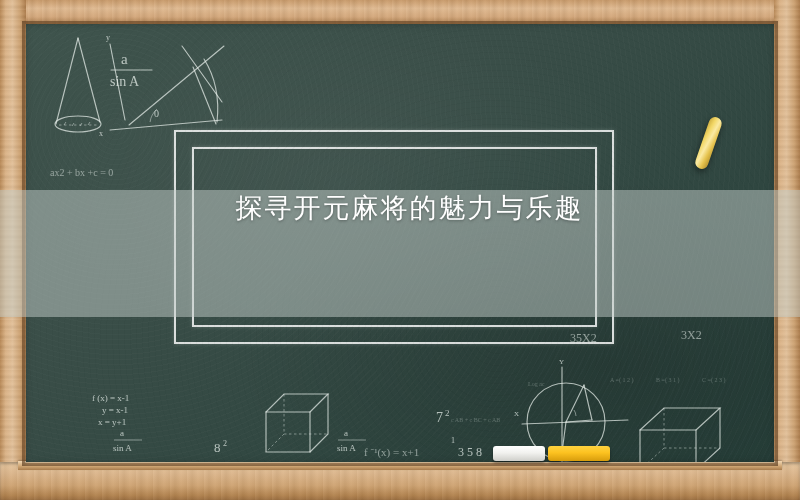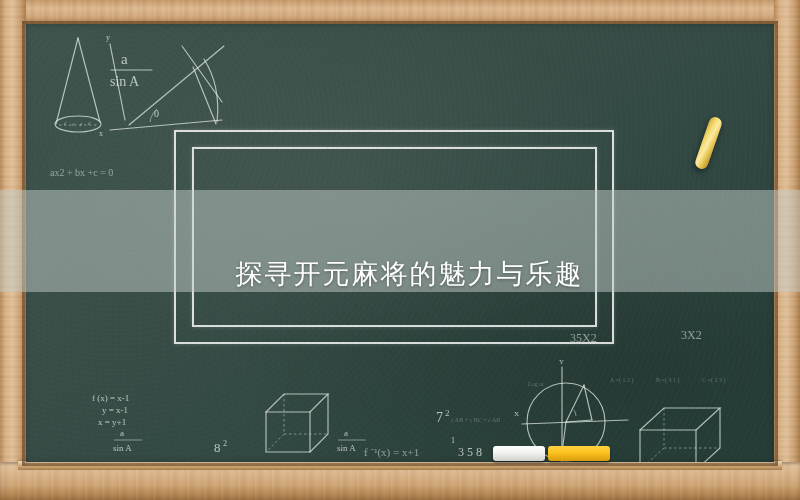--- a/index.html
+++ b/index.html
@@ -80,24 +80,24 @@
   
   .rect-outer, .rect-inner {
     position:absolute; border:2px solid rgba(255,255,255,.82);
     box-shadow:0 0 4px rgba(255,255,255,.20);
   }
   .rect-outer { left:148px; top:106px; width:440px; height:214px; }
   .rect-inner { left:166px; top:123px; width:405px; height:180px; }
 
   
   .band {
-    position:absolute; left:0; right:0; top:190px; height:102px;
+    position:absolute; left:0; right:0; top:190px; height:127px;
     background:rgba(196,206,202,.50);
     z-index:20;
-    display:flex; align-items:flex-end; justify-content:center;padding-left:19px;
+    display:flex; align-items:flex-start; justify-content:center;padding-left:19px;
   }
   .title {
     font-size:27px; color:#ffffff; letter-spacing:2px; font-weight:400;
     text-shadow:0 1px 3px rgba(0,0,0,.35);
     white-space:nowrap;
   }
 
   
   .chalk-float {
     position:absolute; left:676px; top:92px; width:13px; height:54px;

